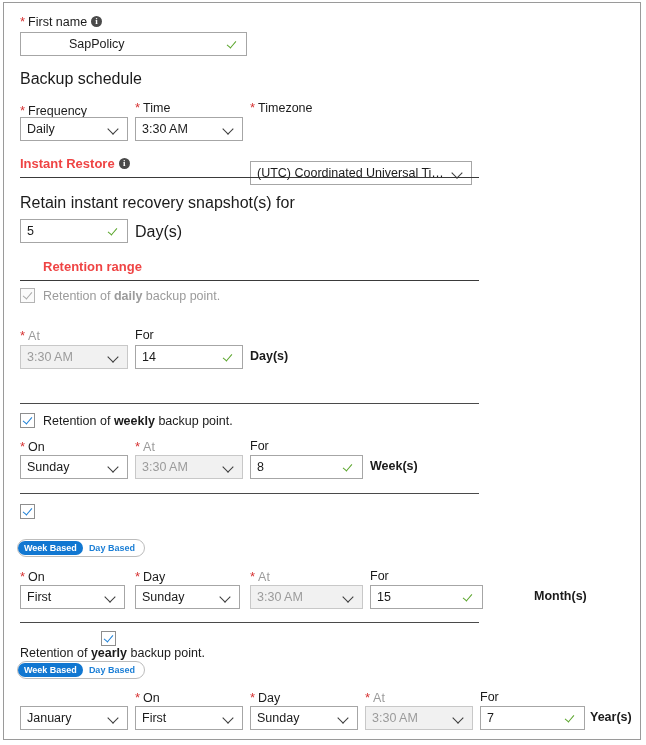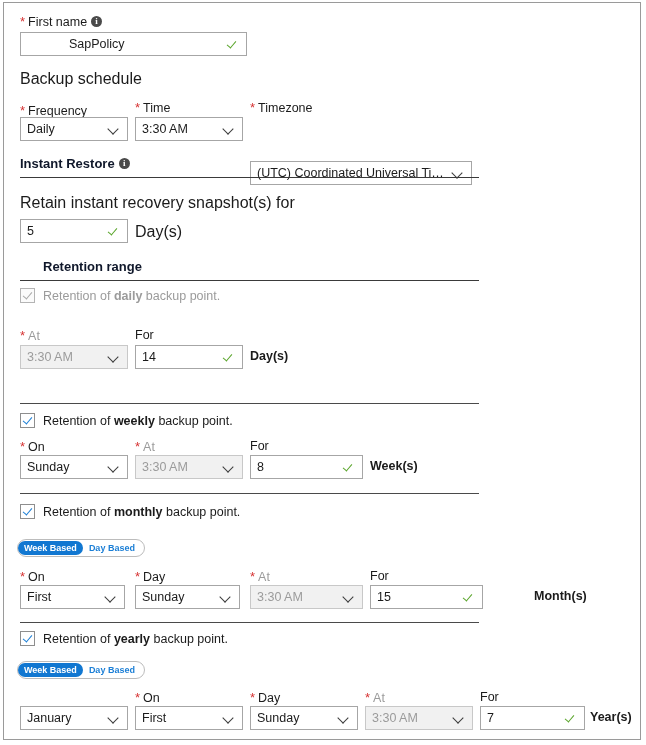--- a/index.html
+++ b/index.html
@@ -43,21 +43,21 @@
   }
   .field-label.disabled { color: #9b9b9b; }
   .req {
     color: #d63333;
     font-size: 13px;
     margin-right: 3px;
   }
   .section-title {
     font-size: 13px;
     font-weight: bold;
-    color: #0f172a;
+    color: #ef4444;
     white-space: nowrap;
   }
   .plain-title {
     font-size: 16px;
     color: #1b1b1b;
     white-space: nowrap;
   }
   .unit-label {
     font-size: 12.5px;
     font-weight: bold;
@@ -337,21 +337,20 @@
   <div class="ctl" style="left:246px;top:452px;width:113px;">
     <span class="val">8</span>
     <span class="check"></span>
   </div>
   <div class="unit-label" style="position:absolute;left:366px;top:456px;">Week(s)</div>
 
   <div class="divider thin" style="left:16px;top:490px;width:459px;"></div>
 
   <div class="cb-row" style="left:16px;top:501px;">
     <span class="cbox"></span>
-    <span class="cb-label"><span>Retention of </span><b>monthly</b><span> backup point.</span></span>
   </div>
 
   <div class="pill" style="left:13px;top:536px;">
     <span class="seg active">Week Based</span>
     <span class="seg">Day Based</span>
   </div>
 
   <div class="field-label" style="position:absolute;left:16px;top:566px;">
     <span class="req">*</span><span>On</span>
   </div>
@@ -378,21 +377,21 @@
 
   <div class="field-label" style="position:absolute;left:366px;top:566px;">For</div>
   <div class="ctl" style="left:366px;top:582px;width:113px;">
     <span class="val">15</span>
     <span class="check"></span>
   </div>
   <div class="unit-label" style="position:absolute;left:486px;top:586px;margin-left:44px;">Month(s)</div>
 
   <div class="divider thin" style="left:16px;top:619px;width:459px;"></div>
 
-  <div class="cb-row" style="left:16px;top:628px;">
+  <div class="cb-row" style="left:16px;top:628px;flex-direction:column;">
     <span class="cbox"></span>
     <span class="cb-label"><span>Retention of </span><b>yearly</b><span> backup point.</span></span>
   </div>
 
   <div class="pill" style="left:13px;top:658px;">
     <span class="seg active">Week Based</span>
     <span class="seg">Day Based</span>
   </div>
 
   <div class="field-label" style="position:absolute;left:28px;top:687px;margin-top:16px;">

